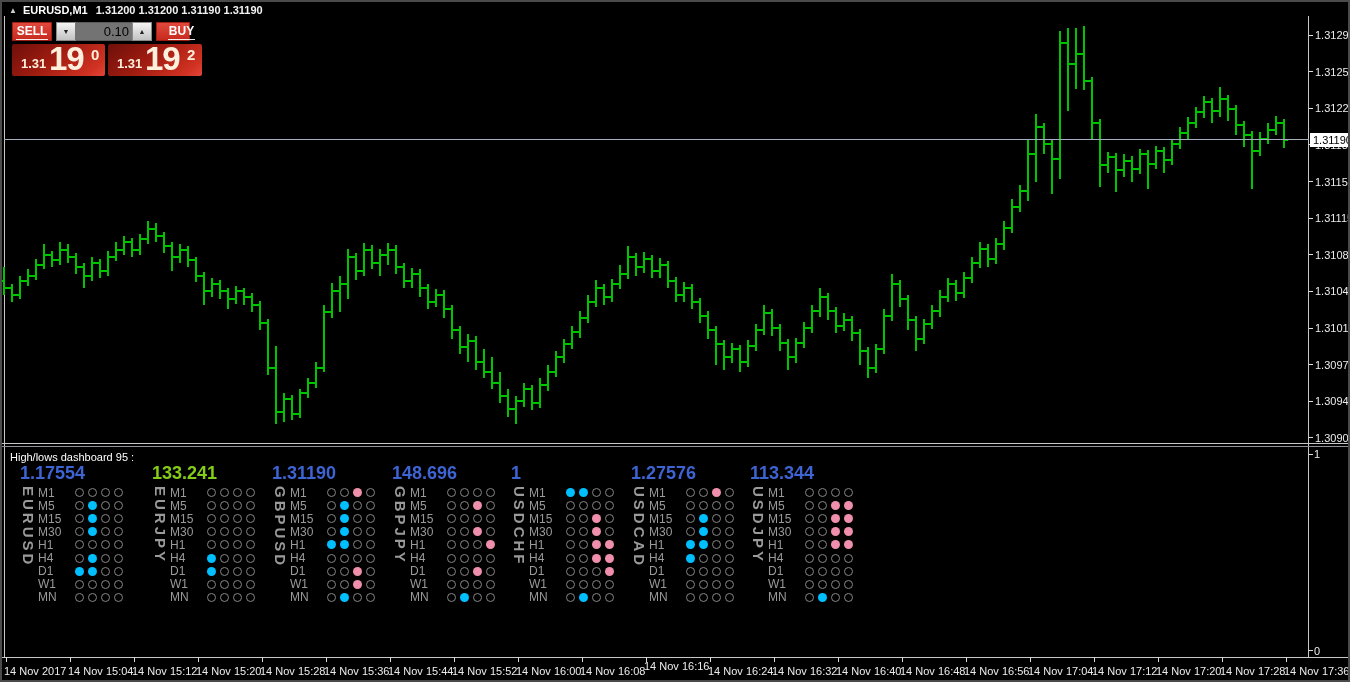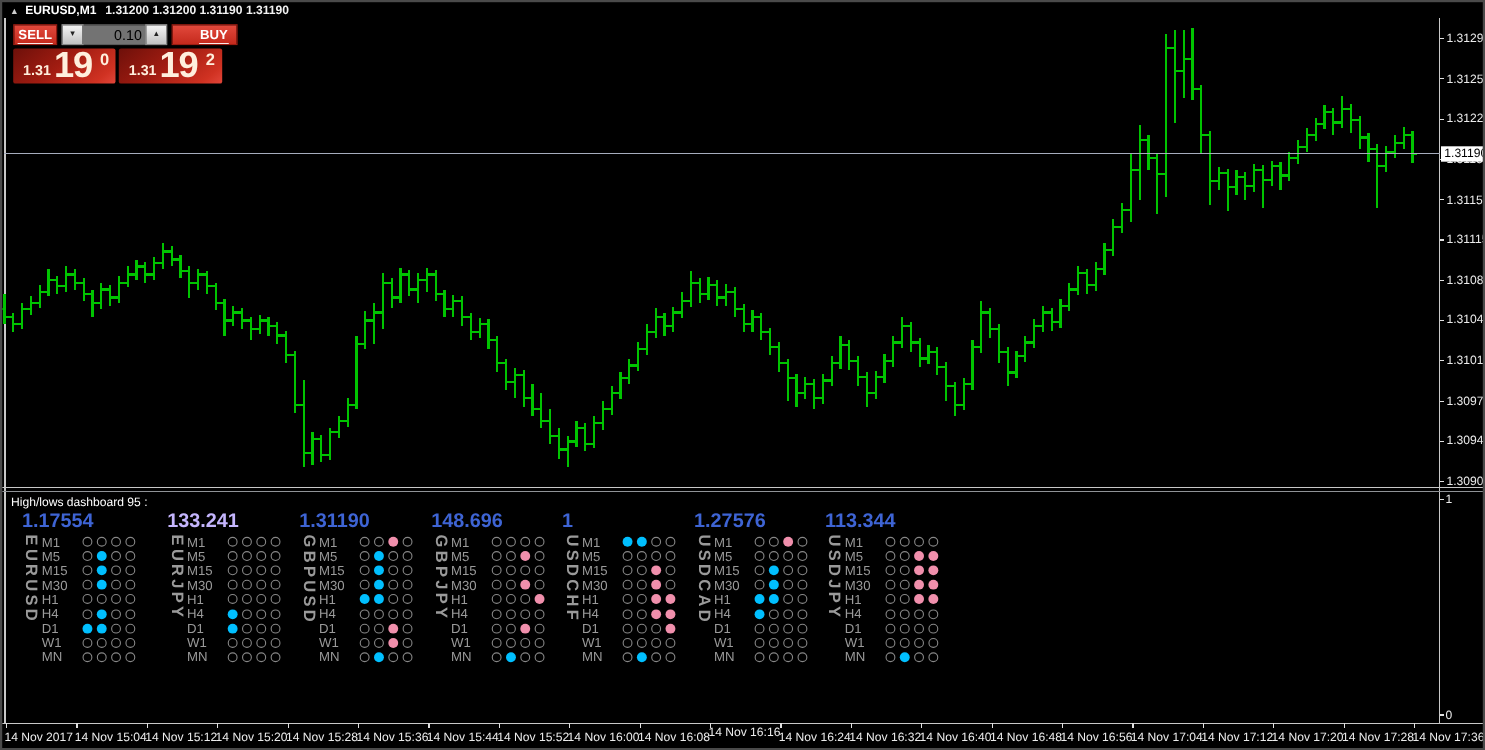--- a/index.html
+++ b/index.html
@@ -15,21 +15,21 @@
   .sym{font-weight:bold;margin-right:8px;}
   .ohlc{font-weight:bold;color:#f2f2f2;}
 
   
   .trade-panel{position:absolute;left:6px;top:16px;width:198px;height:61px;background:#000;z-index:6;}
   .tp-btn{position:absolute;top:4px;height:19px;background:linear-gradient(#e2493c,#c52a1d);
           border:1px solid #9e1d12;color:#fff;font-size:12px;font-weight:bold;
           display:flex;align-items:center;justify-content:center;box-sizing:border-box;cursor:pointer;}
   .tp-btn .lbl{border-bottom:1px solid rgba(255,255,255,.9);padding:0 1px 1px 1px;}
   #sell-btn{left:4px;width:40px;}
-  #buy-btn{left:148px;width:60px;padding-left:17px;}
+  #buy-btn{left:148px;width:34px;padding-left:17px;}
   .vol-group{position:absolute;left:48px;top:4px;width:96px;height:19px;display:flex;
              border:1px solid #5a5a5a;box-sizing:border-box;}
   .vol-btn{width:18px;background:linear-gradient(#f4f4f4,#c2c2c2);border:0;outline:1px solid #8a8a8a;
            font-size:7px;color:#222;display:flex;align-items:center;justify-content:center;cursor:pointer;}
   .vol-input{flex:1;border:0;background:#737373;color:#000;font-size:13px;text-align:right;
              padding:0 4px 0 0;font-family:"Liberation Sans",sans-serif;min-width:0;}
   .quote-panel{position:absolute;top:26px;height:32px;border-radius:2px;cursor:pointer;
                background:linear-gradient(140deg,#6e100a 0%,#a01c11 45%,#d03222 85%,#e2463a 100%);
                color:#ffefdd;}
   #sell-quote{left:4px;width:93px;}
@@ -728,21 +728,21 @@
           <div class="tf-row">
             <span class="tf">MN</span>
             <span class="dot e"></span>
             <span class="dot e"></span>
             <span class="dot e"></span>
             <span class="dot e"></span>
           </div>
         </div>
       </div>
       <div class="pair-block" style="left: 148px;">
-        <div class="pair-price" style="color: #c4b5fd;">133.241</div>
+        <div class="pair-price" style="color: #84cc16;">133.241</div>
         <div class="pair-sym">EURJPY</div>
         <div class="tf-rows">
           <div class="tf-row">
             <span class="tf">M1</span>
             <span class="dot e"></span>
             <span class="dot e"></span>
             <span class="dot e"></span>
             <span class="dot e"></span>
           </div>
           <div class="tf-row">

